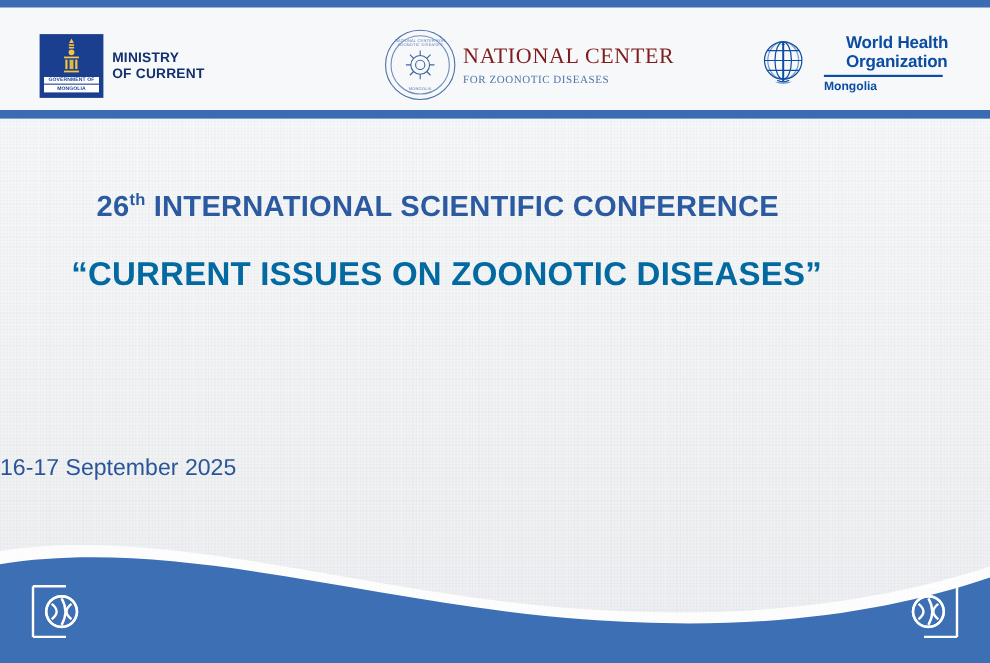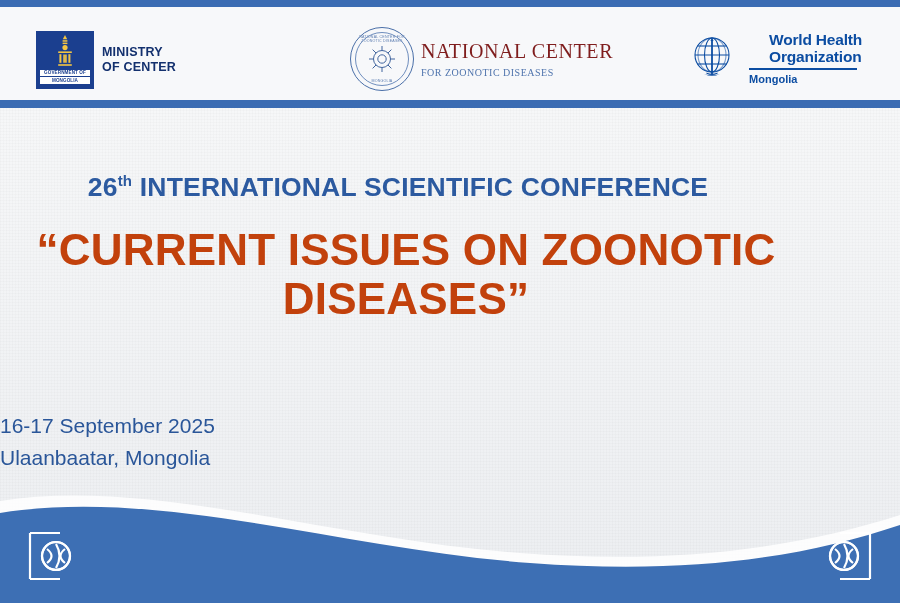--- a/index.html
+++ b/index.html
@@ -209,22 +209,22 @@
     font-size: 26.5px;
     font-weight: bold;
     letter-spacing: 0.2px;
   }
   .conf-line sup {
     font-size: 15px;
     vertical-align: super;
   }
   .conf-theme {
     margin-top: 22px;
-    color: #c2410c;
-    font-size: 44px;
+    color: #0369a1;
+    font-size: 30px;
     font-weight: bold;
     line-height: 49px;
     letter-spacing: 0.2px;
     margin-left: 16px;
   }
 
   .date-block {
     position: absolute;
     top: 410px;
     left: 0;
@@ -267,21 +267,21 @@
             <path d="M11.2,20.4 h3.6 v8.4 h-3.6 z" opacity="0.9"></path>
           </g>
         </svg>
         <div class="moh-emblem-label">
           <span>GOVERNMENT OF</span>
           <span>MONGOLIA</span>
         </div>
       </div>
       <div class="moh-text">
         <div>MINISTRY</div>
-        <div>OF CENTER</div>
+        <div>OF CURRENT</div>
       </div>
     </div>
 
     <div class="logo-ncz">
       <div class="ncz-seal">
         <div class="ncz-seal-text-top">NATIONAL CENTER FOR ZOONOTIC DISEASES</div>
         <div class="ncz-seal-text-bot">MONGOLIA</div>
         <svg width="34" height="34" viewBox="0 0 34 34">
           <g stroke="#41659e" fill="none" stroke-width="1">
             <circle cx="17" cy="17" r="8.5"></circle>
@@ -338,21 +338,20 @@
   <div class="title-block">
     <div class="conf-line">
       <span>26</span><sup>th</sup>
       <span>INTERNATIONAL SCIENTIFIC CONFERENCE</span>
     </div>
     <div class="conf-theme">“CURRENT ISSUES ON ZOONOTIC DISEASES”</div>
   </div>
 
   <div class="date-block">
     <div>16-17 September 2025</div>
-    <div>Ulaanbaatar, Mongolia</div>
   </div>
 
   <svg class="wave" viewBox="0 0 900 160" preserveAspectRatio="none">
     <path d="M0,58 C150,34 330,96 520,110 C680,122 800,104 900,72 L900,160 L0,160 Z" fill="#ffffff" opacity="0.85"></path>
     <path d="M0,70 C160,44 340,106 530,120 C690,132 805,114 900,82 L900,160 L0,160 Z" fill="#3d6fb4"></path>
   </svg>
 
   <svg class="ornament left" width="74" height="58" viewBox="0 0 74 58">
     <g stroke="#ffffff" fill="none" stroke-width="2.2">
       <path d="M10,6 L10,52 M10,6 L40,6 M10,52 L40,52"></path>

